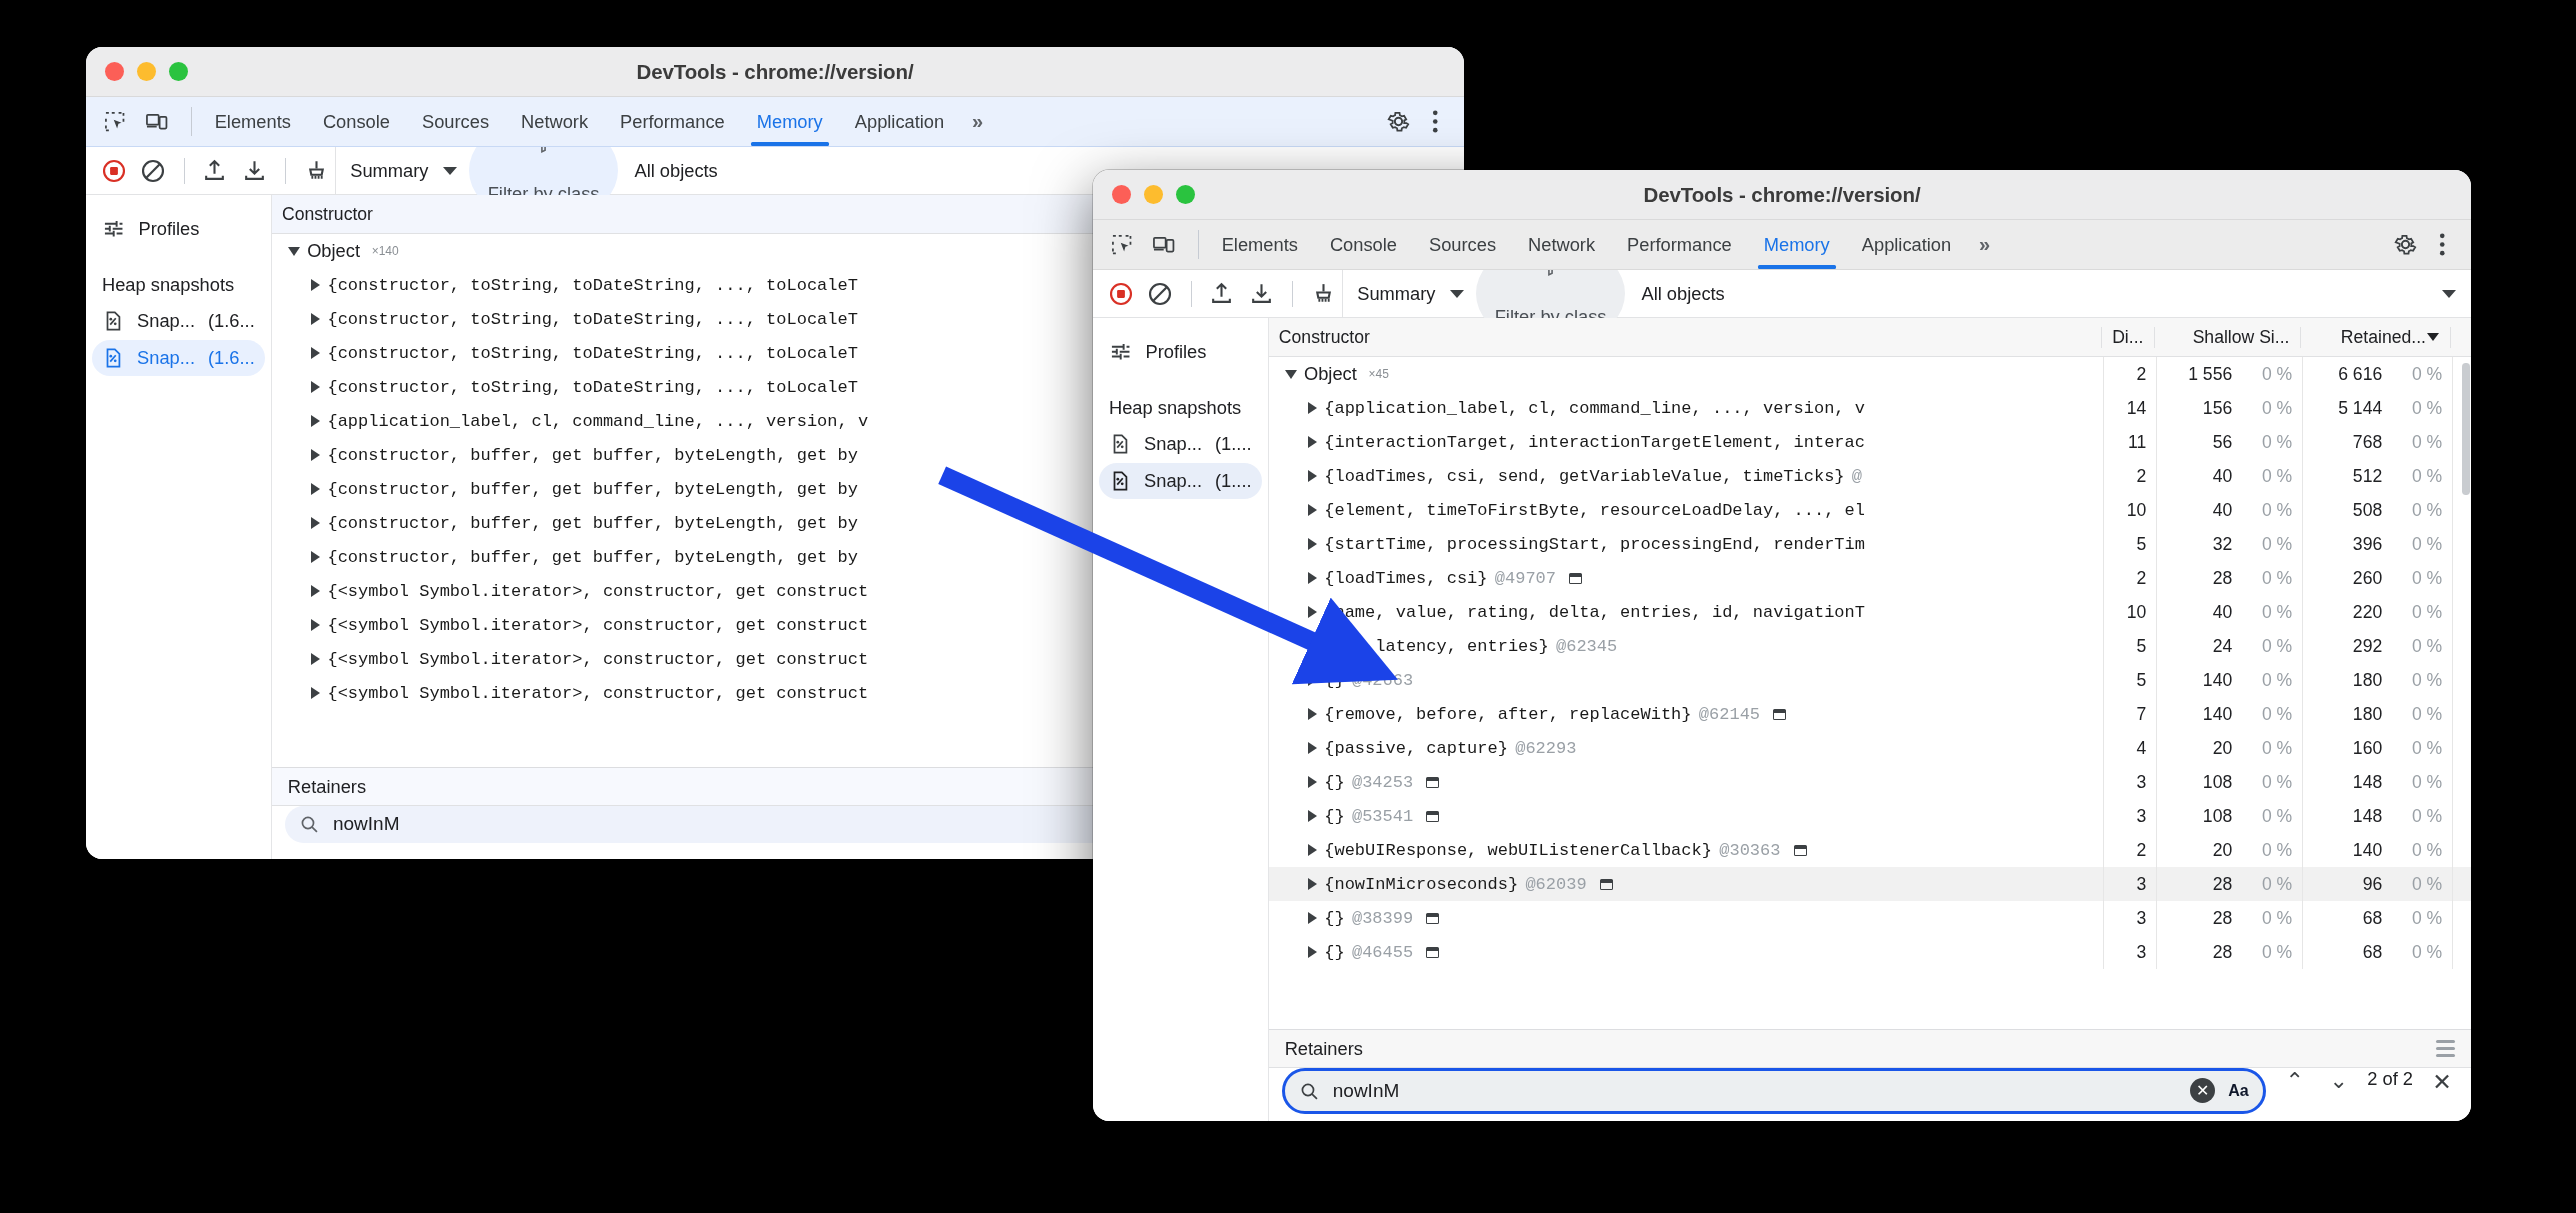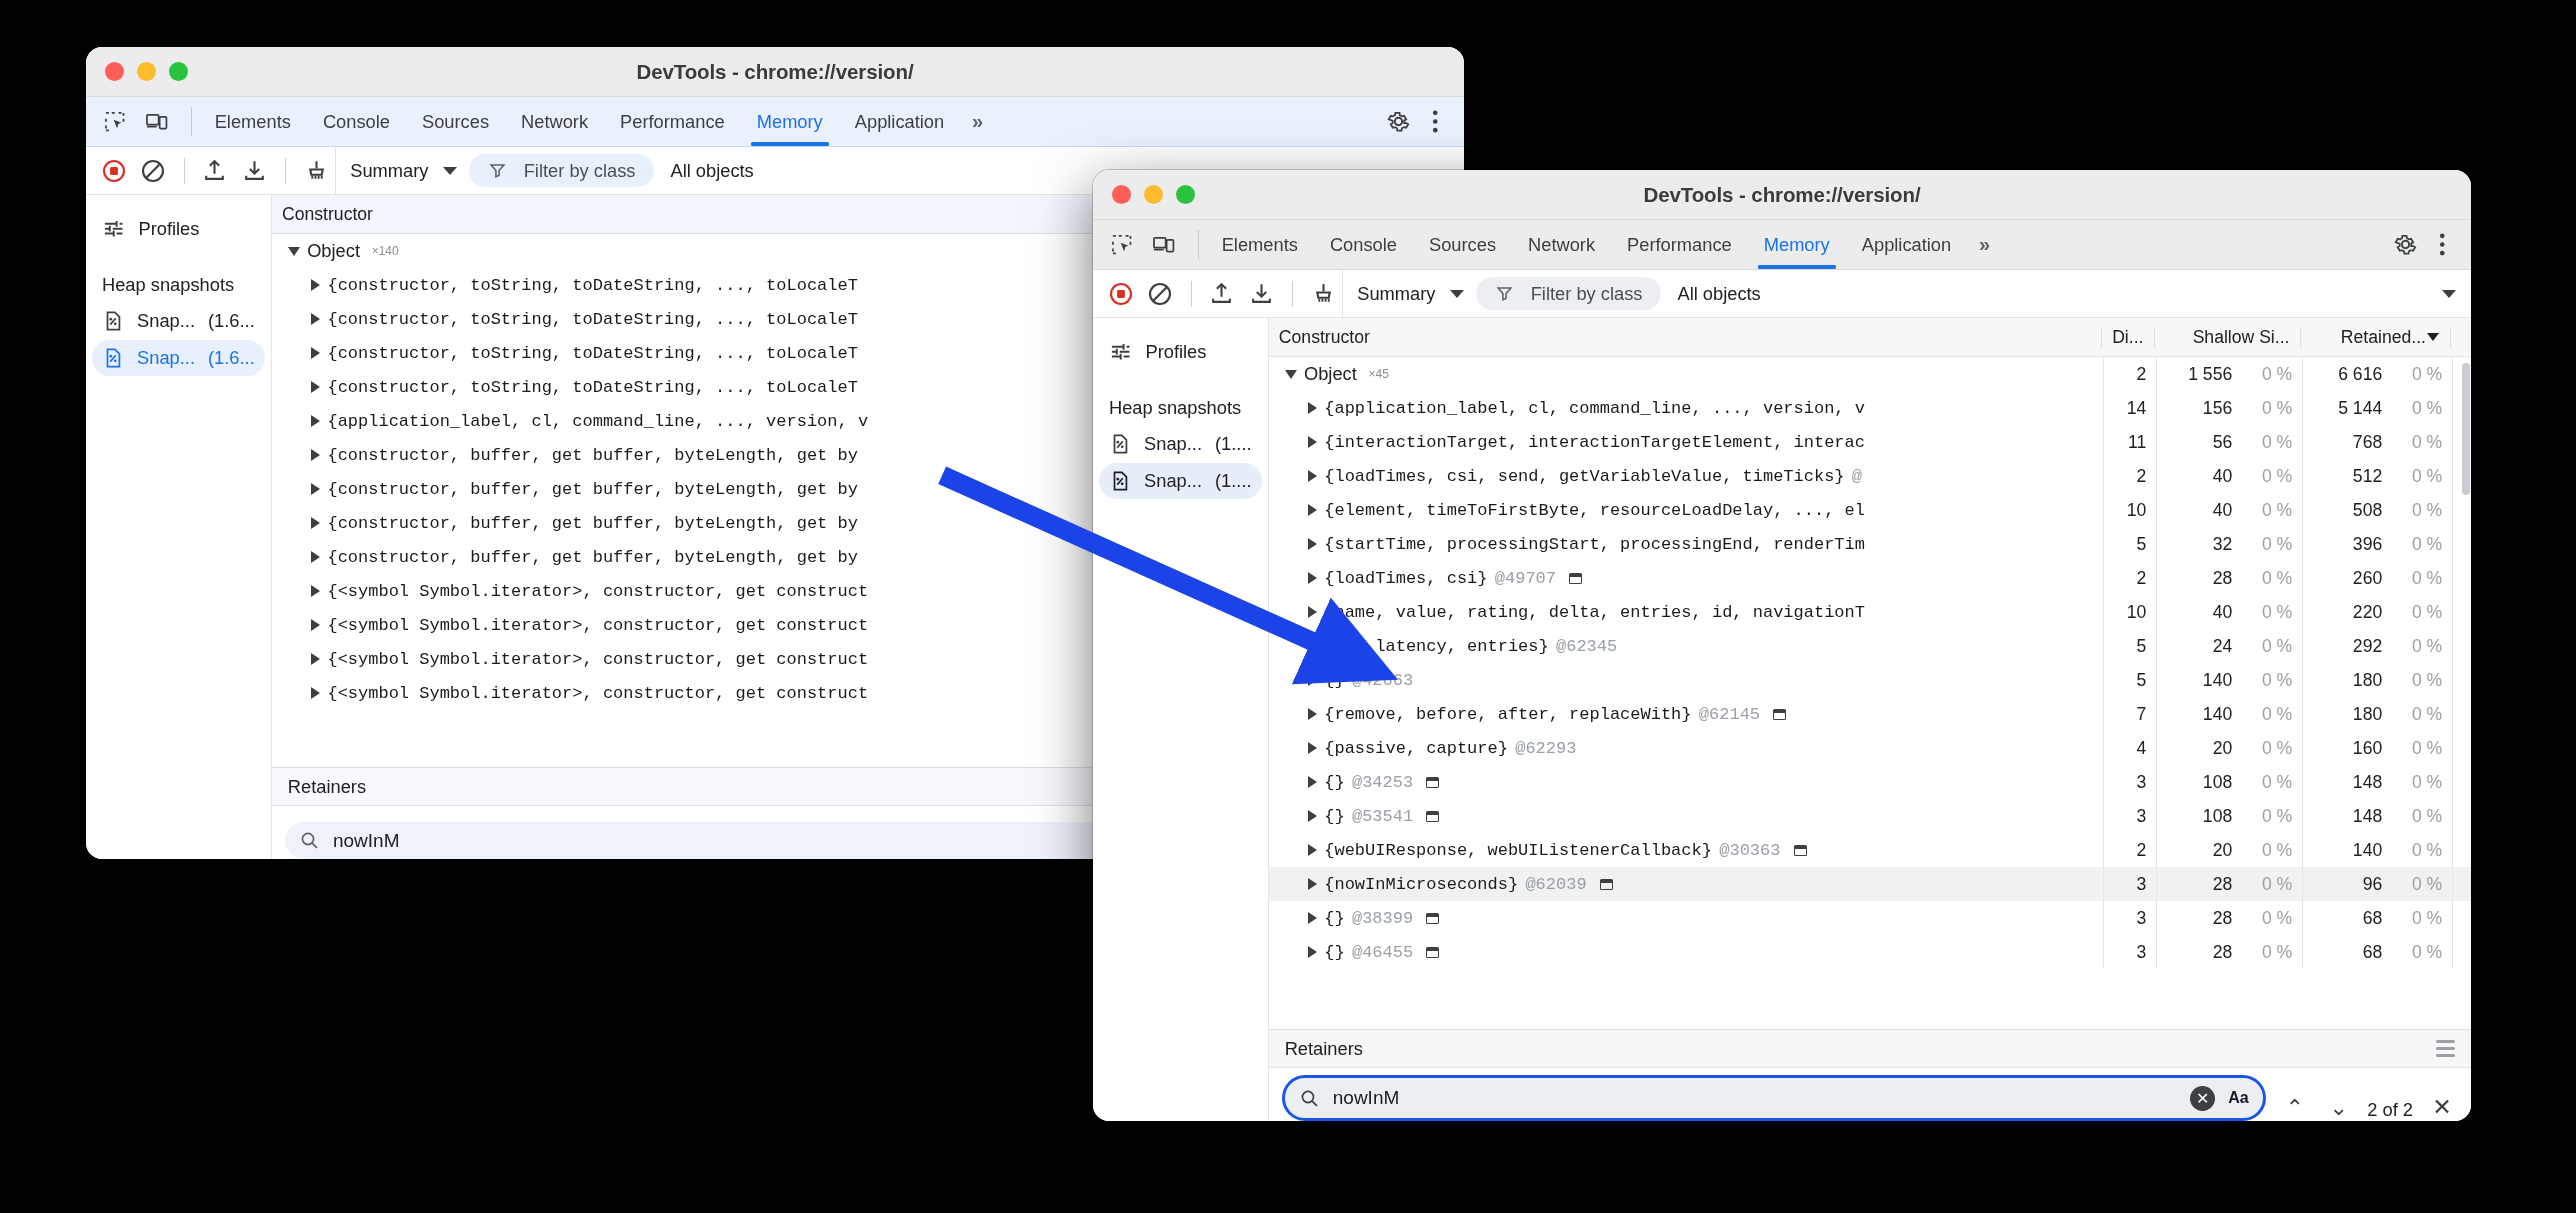--- a/index.html
+++ b/index.html
@@ -77,23 +77,23 @@
   .tb-icons { display: flex; align-items: center; gap: 7.3px; padding-left: 11.7px; }
   .tb-btn { width: 32px; height: 32px; display: flex; align-items: center; justify-content: center; }
   .tb-sep { width: 0.7px; height: 26px; background: #ccd0d6; margin: 0 7.3px; }
   .vrule { width: 0.7px; align-self: stretch; background: #e2e3e5; margin: 0 2.9px; }
   .tb-select {
     display: flex; align-items: center; gap: 14.6px;
     font-size: 18.3px; color: #202124; padding: 0 11.7px;
   }
   .caret { width: 0; height: 0; border-left: 7.3px solid transparent; border-right: 7.3px solid transparent; border-top: 8.8px solid #3c4043; }
   .pill {
-    display: flex; align-items: center; gap: 17px;
+    display: flex; align-items: center; gap: 28px;
     background: #eceef1; border-radius: 731px;
-    padding: 5.9px 19px; font-size: 18.3px; color: #4a4f55;
+    padding: 5.9px 19px; font-size: 18.3px; color: #4a4f55; flex-direction: column;
   }
   .pill.blue { background: #e8f0fe; }
   .tb-text { font-size: 18.3px; color: #202124; padding: 0 16px; }
   .tb-right { margin-left: auto; display: flex; align-items: center; padding-right: 14.6px; }
 
   
   .dt-body { flex: 1 1 auto; display: flex; min-height: 0; }
   .side {
     flex: 0 0 146px; background: #ffffff;
     border-right: 0.7px solid #e4e5e7;
@@ -173,21 +173,21 @@
   .ret-head {
     flex: 0 0 39px; display: flex; align-items: center; justify-content: space-between;
     padding: 0 16px; font-size: 18.3px; color: #202124;
     border-top: 0.7px solid #dcdde0; border-bottom: 0.7px solid #e0e1e3;
   }
   .ret-head.tint { background: #f7f9fe; }
   .ret-head.plain { background: #f7f7f7; }
   .hamb { display: flex; flex-direction: column; gap: 3.7px; }
   .hamb i { display: block; width: 19px; height: 2.9px; background: #9aa0a6; border-radius: 1.5px; }
   .searchbar {
-    flex: 0 0 53px; display: flex; align-items: flex-end; gap: 13px;
+    flex: 0 0 53px; display: flex; align-items: flex-start; gap: 13px;
     padding: 0 13px; background: #fff;
   }
   .sfield {
     display: flex; align-items: center; gap: 13px;
     border-radius: 731px; padding: 7.3px 14.6px; font-size: 19px; color: #202124;
     flex: 1 1 auto; min-width: 0;
   }
   .sfield.plain { background: #eef2fb; }
   .sfield.focus { background: #eceff1; border: 3.7px solid #1a56e8; }
   .sval { flex: 1 1 auto; }

